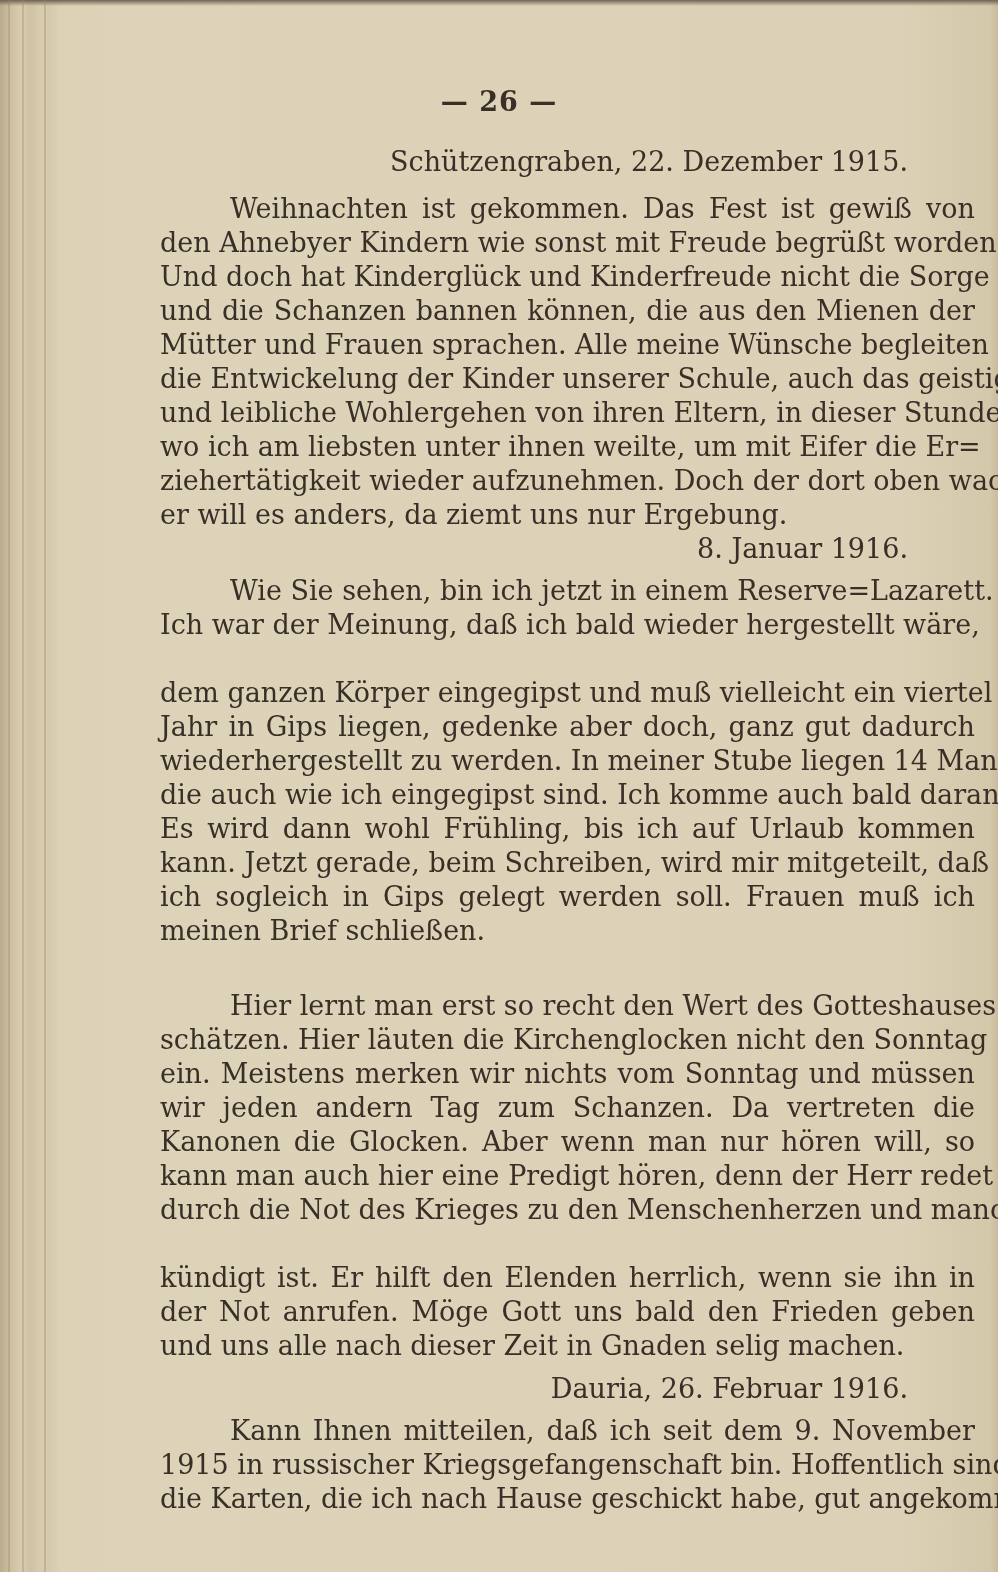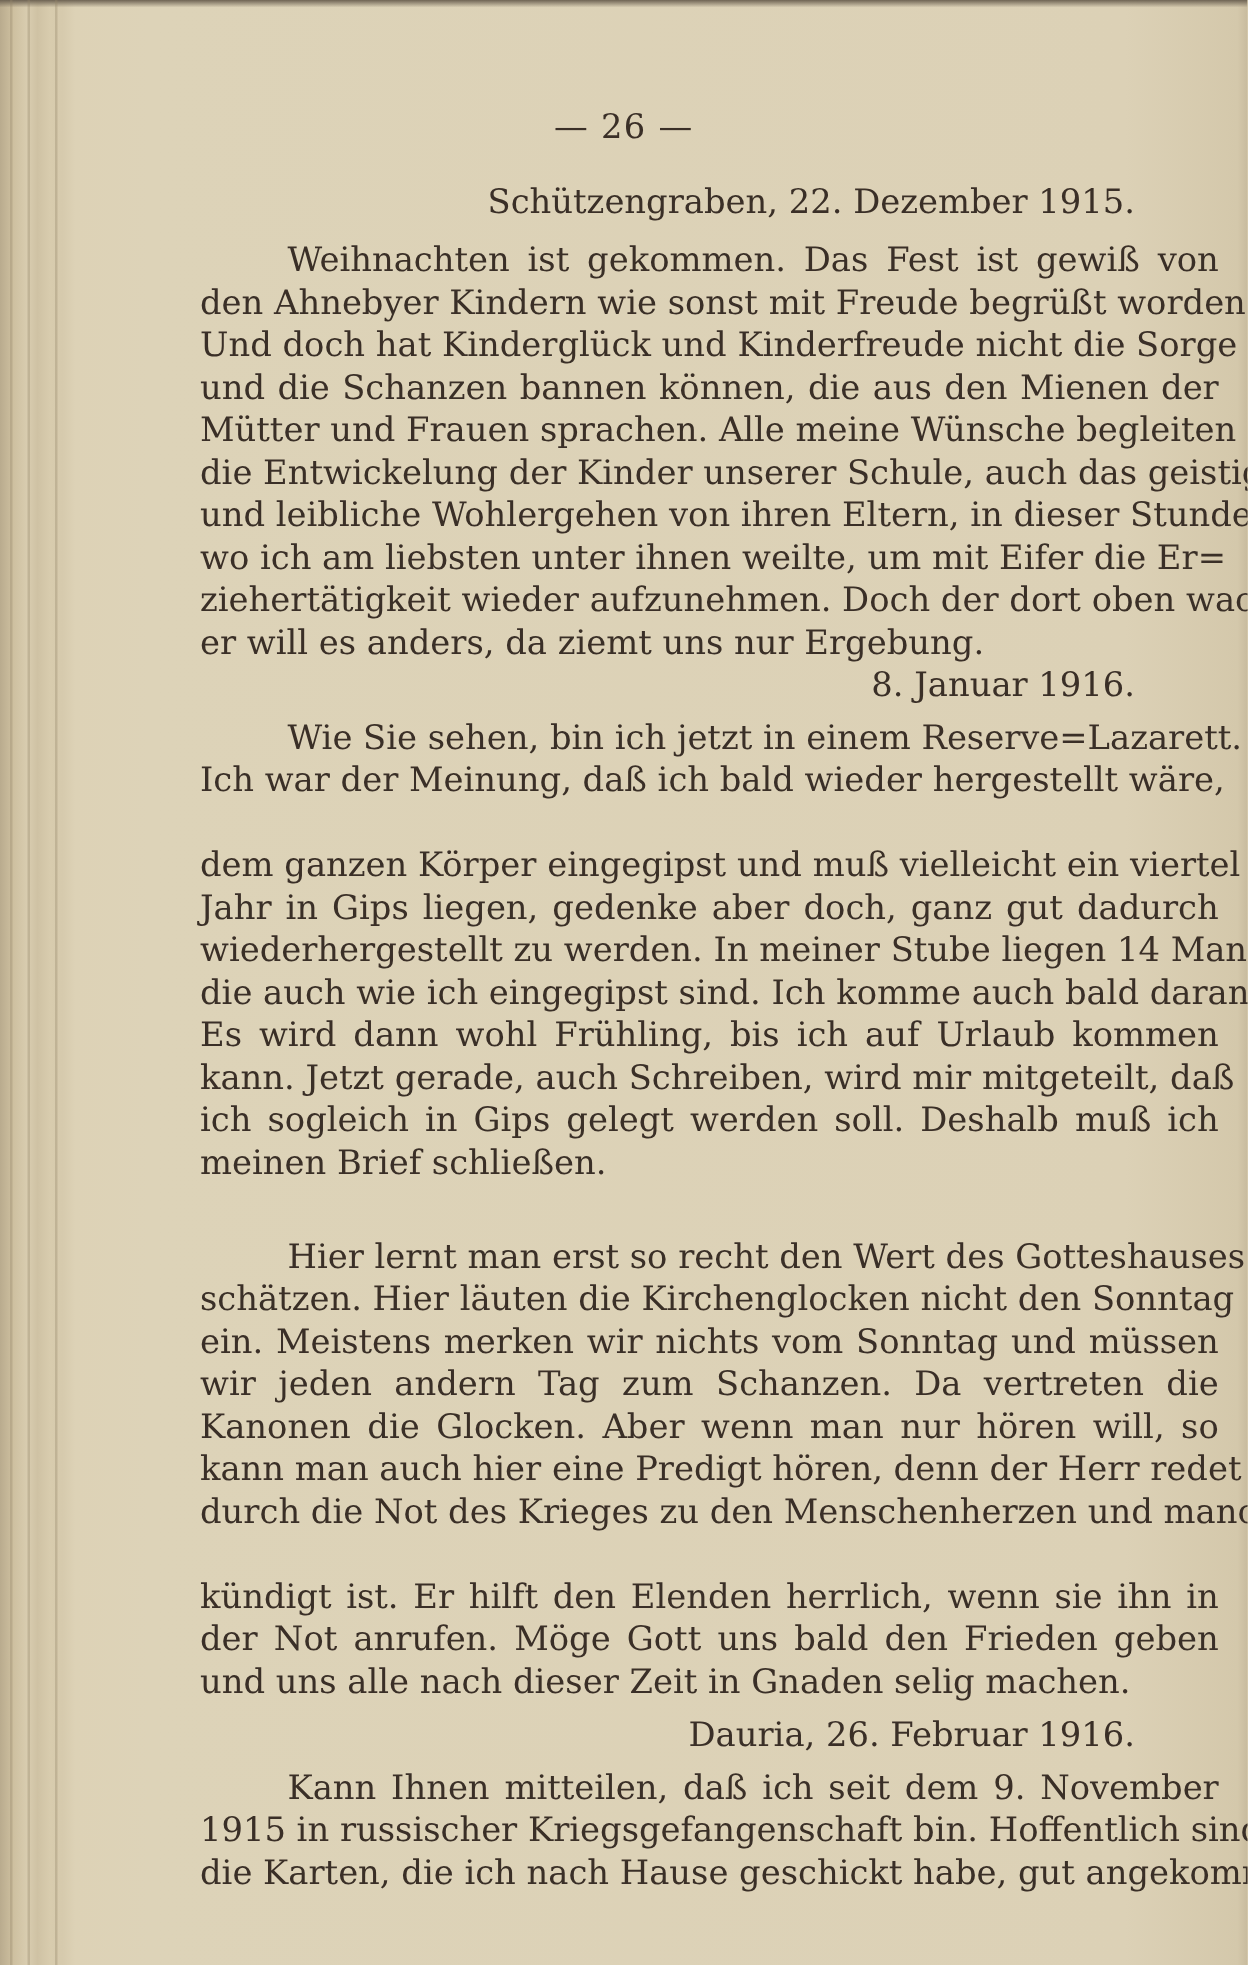--- a/index.html
+++ b/index.html
@@ -17,21 +17,21 @@
   .top-shadow {
     position: absolute; left: 0; top: 0; width: 998px; height: 6px;
     background: linear-gradient(180deg, #6f6454, rgba(111,100,84,0));
   }
   .spine-line {
     position: absolute; top: 0; height: 1572px; width: 2px;
     background: rgba(150,135,105,0.35);
   }
   .page-number {
     position: absolute; left: 0; width: 998px; top: 86px;
-    text-align: center; font-size: 27px; letter-spacing: 1px;
+    text-align: center; font-size: 27px; letter-spacing: 1px; font-weight: bold;
   }
   .line {
     position: absolute; left: 160px; width: 815px;
     font-size: 27px; line-height: 32px; white-space: nowrap;
     text-align: justify; text-align-last: justify;
   }
   .line.indent { left: 230px; width: 745px; }
   .line.last { text-align-last: left; }
   .dateline {
     position: absolute; right: 90px; font-size: 27px; line-height: 32px;
@@ -62,22 +62,22 @@
   <div class="line last" style="top:499px">er will es anders, da ziemt uns nur Ergebung.</div>
 
   <div class="dateline" style="top:533px">8. Januar 1916.</div>
   <div class="line indent" style="top:575px">Wie Sie sehen, bin ich jetzt in einem Reserve=Lazarett.</div>
   <div class="line" style="top:609px">Ich war der Meinung, daß ich bald wieder hergestellt wäre,</div>
   <div class="line" style="top:677px">dem ganzen Körper eingegipst und muß vielleicht ein viertel</div>
   <div class="line" style="top:711px">Jahr in Gips liegen, gedenke aber doch, ganz gut dadurch</div>
   <div class="line" style="top:745px">wiederhergestellt zu werden. In meiner Stube liegen 14 Mann,</div>
   <div class="line" style="top:779px">die auch wie ich eingegipst sind. Ich komme auch bald daran.</div>
   <div class="line" style="top:813px">Es wird dann wohl Frühling, bis ich auf Urlaub kommen</div>
-  <div class="line" style="top:847px">kann. Jetzt gerade, auch Schreiben, wird mir mitgeteilt, daß</div>
-  <div class="line" style="top:881px">ich sogleich in Gips gelegt werden soll. Deshalb muß ich</div>
+  <div class="line" style="top:847px">kann. Jetzt gerade, beim Schreiben, wird mir mitgeteilt, daß</div>
+  <div class="line" style="top:881px">ich sogleich in Gips gelegt werden soll. Frauen muß ich</div>
   <div class="line last" style="top:915px">meinen Brief schließen.</div>
 
   <div class="line indent" style="top:990px">Hier lernt man erst so recht den Wert des Gotteshauses</div>
   <div class="line" style="top:1024px">schätzen. Hier läuten die Kirchenglocken nicht den Sonntag</div>
   <div class="line" style="top:1058px">ein. Meistens merken wir nichts vom Sonntag und müssen</div>
   <div class="line" style="top:1092px">wir jeden andern Tag zum Schanzen. Da vertreten die</div>
   <div class="line" style="top:1126px">Kanonen die Glocken. Aber wenn man nur hören will, so</div>
   <div class="line" style="top:1160px">kann man auch hier eine Predigt hören, denn der Herr redet</div>
   <div class="line" style="top:1194px">durch die Not des Krieges zu den Menschenherzen und mancher</div>
   <div class="line" style="top:1262px">kündigt ist. Er hilft den Elenden herrlich, wenn sie ihn in</div>

